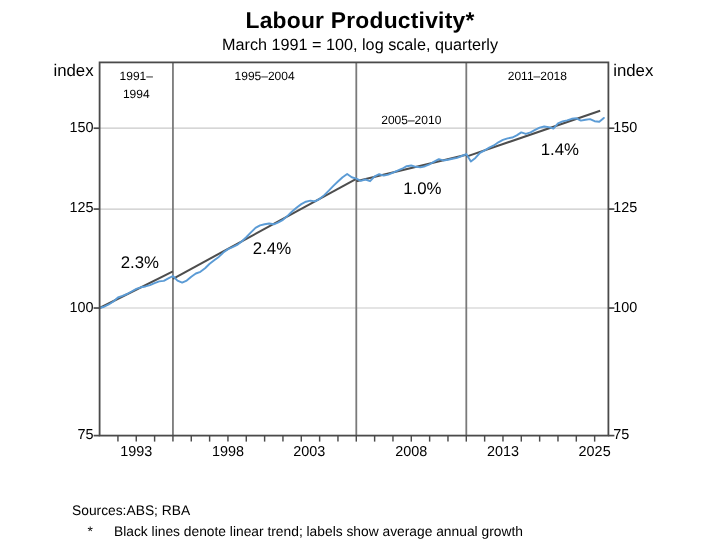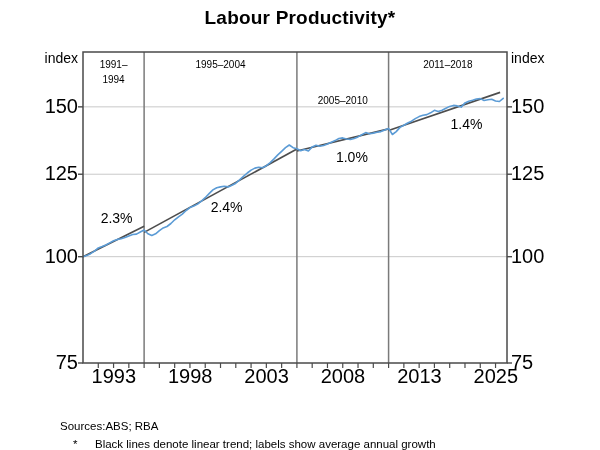--- a/index.html
+++ b/index.html
@@ -5,33 +5,34 @@
   html,body{margin:0;padding:0;background:#fff;}
   #stage{position:relative;width:600px;height:450px;background:#fff;overflow:hidden;
          font-family:"Liberation Sans","DejaVu Sans",sans-serif;color:#000;}
   #plot{position:absolute;left:0;top:0;}
   .title{position:absolute;left:0;top:7px;width:600px;text-align:center;
          font-size:19px;font-weight:bold;letter-spacing:0.2px;}
   .subtitle{position:absolute;left:0;top:30px;width:600px;text-align:center;font-size:13.5px;}
   .axis-unit{position:absolute;top:50px;font-size:14px;}
   .axis-unit.left{left:36px;width:42px;text-align:right;}
   .axis-unit.right{left:511px;width:50px;text-align:left;}
-  .lbl{position:absolute;font-size:20px;line-height:15px;white-space:nowrap;}
+  .lbl{position:absolute;font-size:12px;line-height:15px;white-space:nowrap;}
   .period{font-size:10px;}
   .growth{font-size:14px;}
   .footnote{position:absolute;left:73px;top:401px;font-size:11.5px;margin-top:37px;}
   .footnote .fn-marker{display:inline-block;width:22px;}
   .sources{position:absolute;left:60px;top:420px;font-size:11.5px;}
   .sources .src-val{}
 </style>
 </head>
 <body>
 
 <div id="stage">
   <div class="title">Labour Productivity*</div>
+  <div class="subtitle">March 1991 = 100, log scale, quarterly</div>
   <div class="axis-unit left">index</div>
   <div class="axis-unit right">index</div>
   <svg id="plot" width="600" height="450">
       <line x1="83" y1="256.68748442775757" x2="507" y2="256.68748442775757" stroke="#c9c9c9" stroke-width="1"></line>
       <line x1="83" y1="174.22509088422635" x2="507" y2="174.22509088422635" stroke="#c9c9c9" stroke-width="1"></line>
       <line x1="83" y1="106.84840946428267" x2="507" y2="106.84840946428267" stroke="#c9c9c9" stroke-width="1"></line>
       <line x1="144.11711711711712" y1="52" x2="144.11711711711712" y2="363" stroke="#7a7a7a" stroke-width="1.5"></line>
       <line x1="296.9099099099099" y1="52" x2="296.9099099099099" y2="363" stroke="#7a7a7a" stroke-width="1.5"></line>
       <line x1="388.5855855855856" y1="52" x2="388.5855855855856" y2="363" stroke="#7a7a7a" stroke-width="1.5"></line>
       <line x1="83" y1="256.68748442775757" x2="144.11711711711712" y2="226.19927109577668" stroke="#4d4d4d" stroke-width="1.7"></line>
@@ -80,21 +81,21 @@
       <div class="lbl" style="left: 40px; top: 355px; width: 38px; text-align: right;">75</div>
       <div class="lbl" style="left: 511px; top: 355px; width: 38px; text-align: left;">75</div>
       <div class="lbl" style="left: 40px; top: 248.687px; width: 38px; text-align: right;">100</div>
       <div class="lbl" style="left: 511px; top: 248.687px; width: 38px; text-align: left;">100</div>
       <div class="lbl" style="left: 40px; top: 166.225px; width: 38px; text-align: right;">125</div>
       <div class="lbl" style="left: 511px; top: 166.225px; width: 38px; text-align: left;">125</div>
       <div class="lbl" style="left: 40px; top: 98.8484px; width: 38px; text-align: right;">150</div>
       <div class="lbl" style="left: 511px; top: 98.8484px; width: 38px; text-align: left;">150</div>
       <div class="lbl" style="left: 91.5586px; top: 369px; width: 44px; text-align: center;">1993</div>
       <div class="lbl" style="left: 167.955px; top: 369px; width: 44px; text-align: center;">1998</div>
-      <div class="lbl" style="left: 244.351px; top: 369px; width: 44px; text-align: center;">2003</div>
+      <div class="lbl" style="left: 244.351px; top: 369px; width: 44px; text-align: left;">2003</div>
       <div class="lbl" style="left: 320.748px; top: 369px; width: 44px; text-align: center;">2008</div>
       <div class="lbl" style="left: 397.144px; top: 369px; width: 44px; text-align: center;">2013</div>
       <div class="lbl" style="left: 473.541px; top: 369px; width: 44px; text-align: center;">2025</div>
       <div class="lbl period" style="left: 73.5586px; top: 57px; width: 80px; text-align: center;">1991–</div>
       <div class="lbl period" style="left: 73.5586px; top: 72px; width: 80px; text-align: center;">1994</div>
       <div class="lbl growth" style="left: 91.6144px; top: 211.459px; width: 50px; text-align: center;">2.3%</div>
       <div class="lbl period" style="left: 180.514px; top: 57px; width: 80px; text-align: center;">1995–2004</div>
       <div class="lbl growth" style="left: 201.625px; top: 199.59px; width: 50px; text-align: center;">2.4%</div>
       <div class="lbl period" style="left: 302.748px; top: 57px; width: 80px; text-align: center; margin-top: 36px;">2005–2010</div>
       <div class="lbl growth" style="left: 326.915px; top: 150.447px; width: 50px; text-align: center;">1.0%</div>

